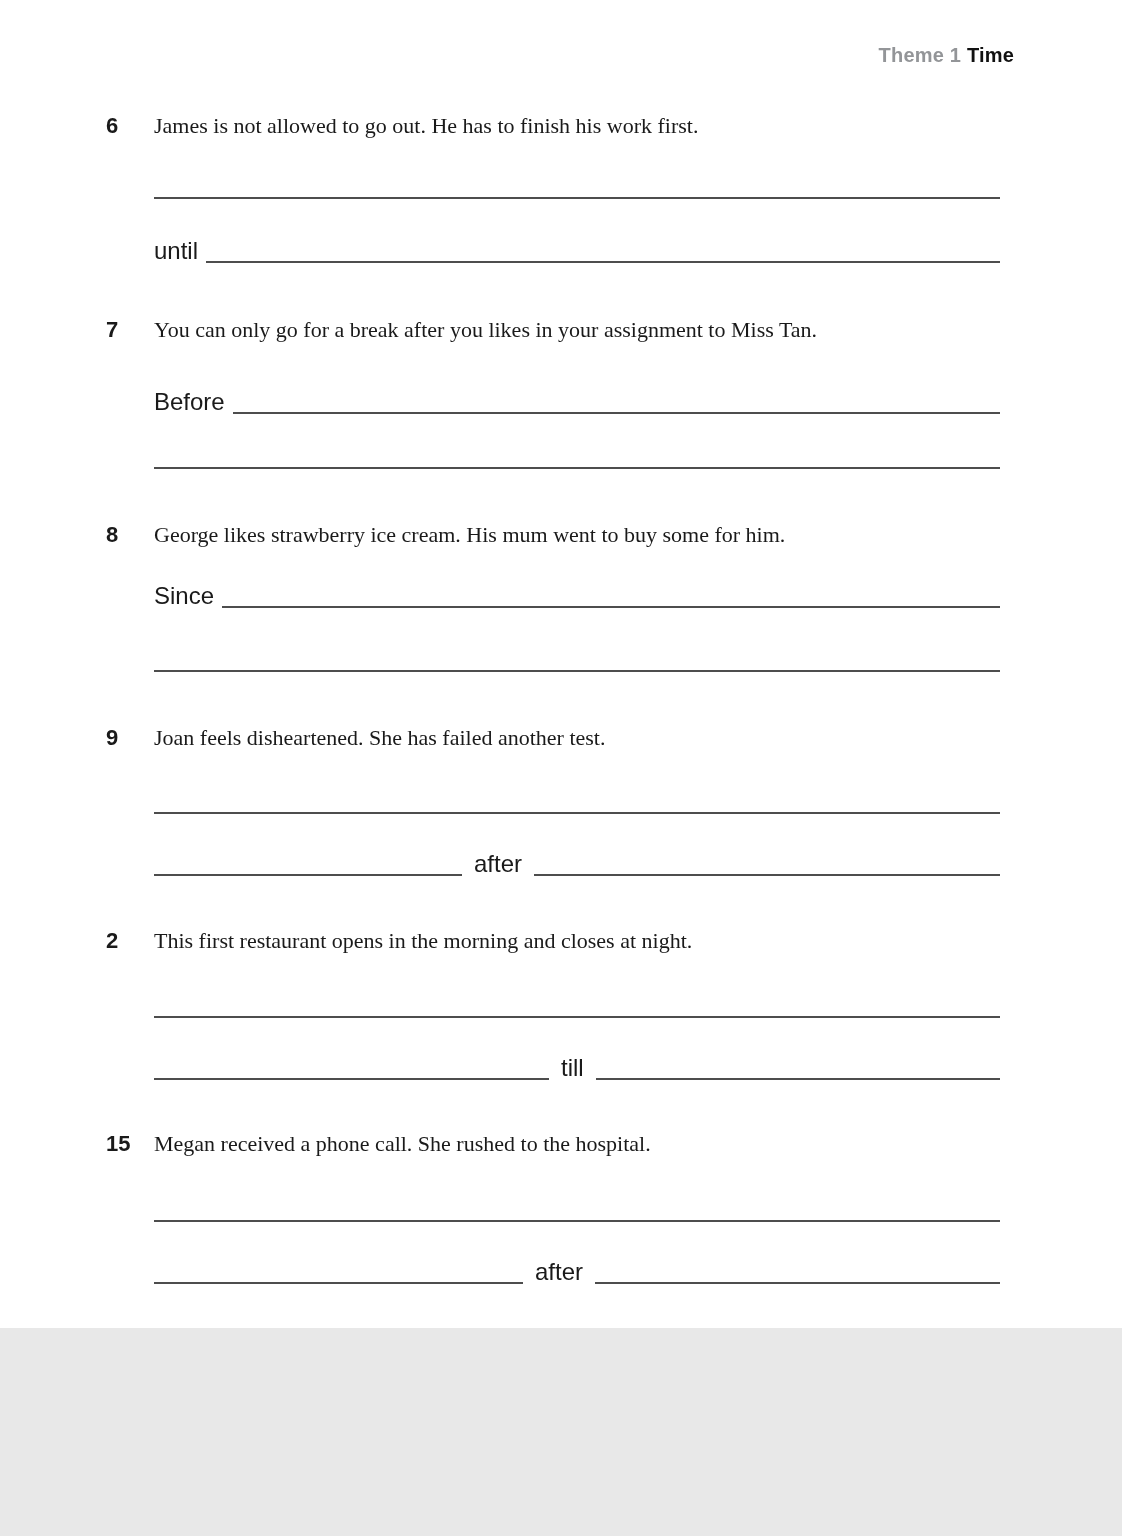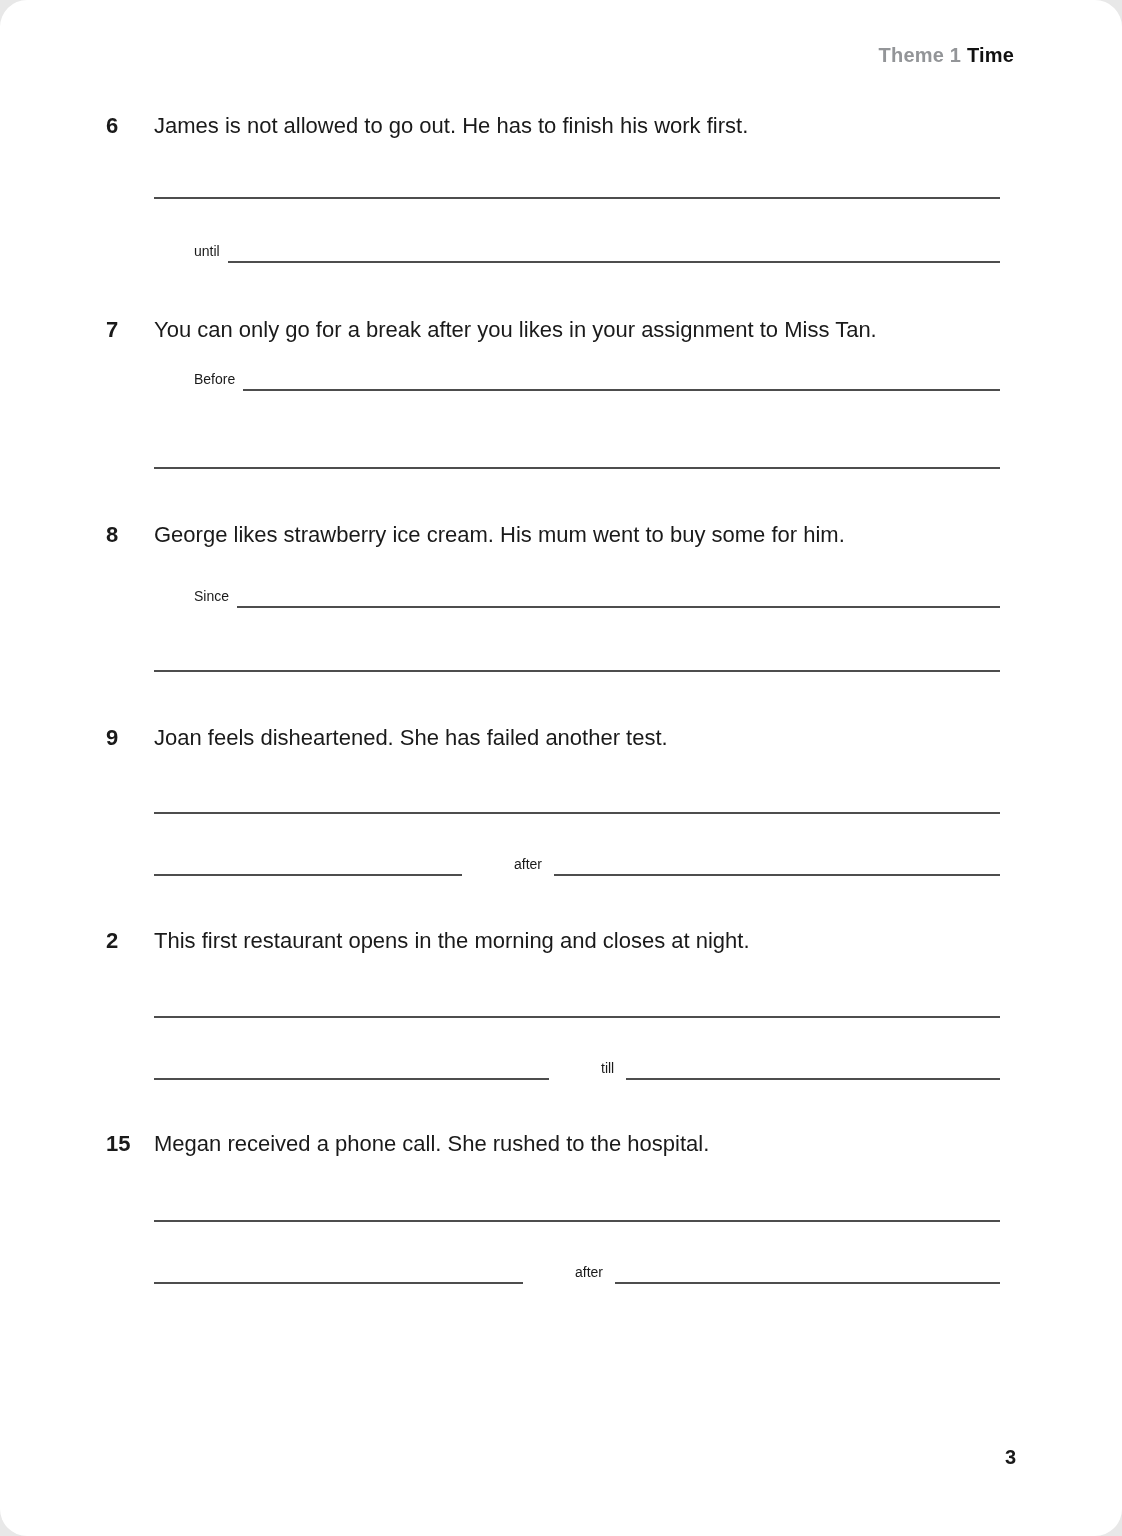--- a/index.html
+++ b/index.html
@@ -1,54 +1,52 @@
 <!DOCTYPE html>
 <html><head>
 <meta charset="utf-8">
 <style>
   html,body{margin:0;padding:0;background:#e8e8e8;}
   .page{
     position:relative;
-    width:1122px;height:1536px;
+    width:1122px;height:1328px;
     margin:0 auto;
     background:#ffffff;
     font-family:"Liberation Sans", sans-serif;
     color:#1a1a1a;
     overflow:hidden;
-    border-radius:27px;
   }
   .page-header{
     position:absolute;top:44px;right:108px;
     font-size:20px;font-weight:bold;letter-spacing:0.2px;
   }
   .page-header .muted{color:#939598;}
   .page-header .strong{color:#111111;}
   .item-number{
     position:absolute;left:106px;width:40px;
     font-size:22px;font-weight:bold;line-height:26px;
   }
   .item-sentence{
     position:absolute;left:154px;width:860px;
-    font-size:22px;line-height:26px;
+    font-size:22px;line-height:26px;font-family:Liberation Serif, serif;
   }
   .answer-row{
     position:absolute;left:154px;width:846px;height:34px;
     display:flex;align-items:flex-end;
   }
   .line{
     border-bottom:2px solid #4d4d4d;
     height:100%;
     box-sizing:border-box;
   }
   .line.fill{flex:1 1 auto;}
   .word{
-    font-size:14px;line-height:22px;
+    font-size:24px;line-height:22px;
     padding:0 8px 1px 0;
     white-space:nowrap;
-    margin-left:40px;
   }
   .word.mid{padding:0 12px 1px 12px;}
   .page-number{
     position:absolute;top:1446px;right:106px;
     font-size:20px;font-weight:bold;
   }
 </style>
 </head>
 <body>
 
@@ -67,21 +65,21 @@
     </div>
     <div class="answer-row" style="top:229px">
       <span class="word">until</span>
       <span class="line fill"></span>
     </div>
   </div>
 
   <div>
     <div class="item-number" style="top:317px">7</div>
     <div class="item-sentence" style="top:317px">You can only go for a break after you likes in your assignment to Miss Tan.</div>
-    <div class="answer-row" style="top:357px">
+    <div class="answer-row" style="top:380px">
       <span class="word">Before</span>
       <span class="line fill"></span>
     </div>
     <div class="answer-row" style="top:435px">
       <span class="line fill"></span>
     </div>
   </div>
 
   <div>
     <div class="item-number" style="top:522px">8</div>

